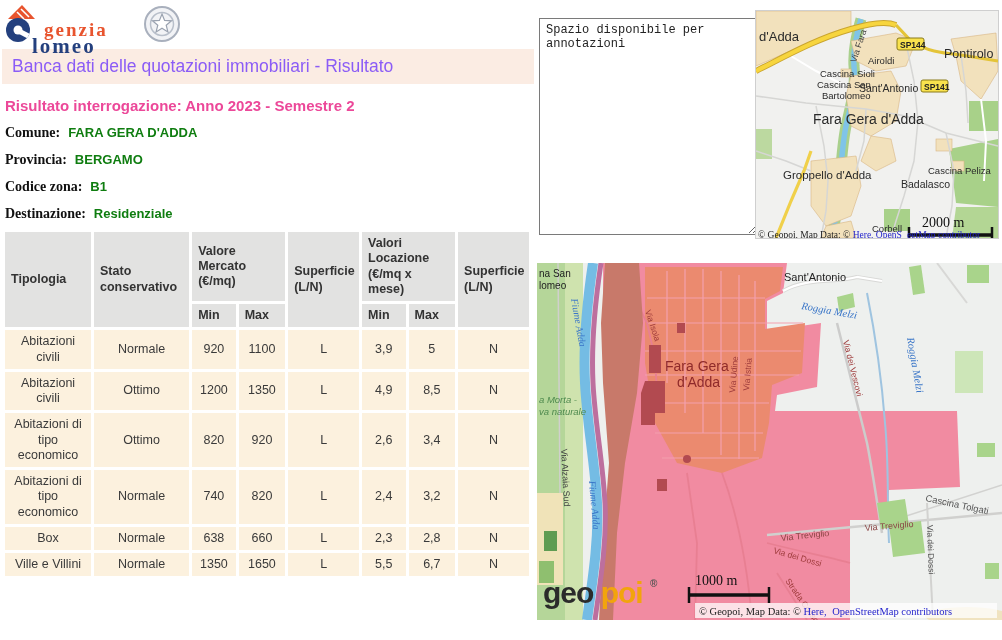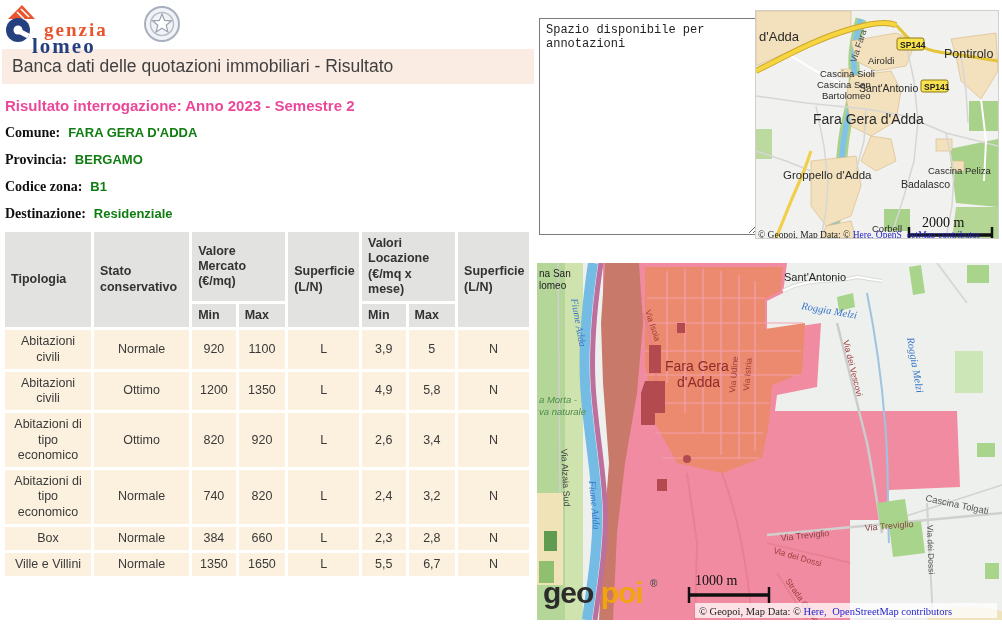--- a/index.html
+++ b/index.html
@@ -8,21 +8,21 @@
   
   .left-col{position:absolute;left:2px;top:4px;width:532px;}
   .logo-row{position:relative;height:42px;margin-left:3px;}
   .logo-mark{position:absolute;left:0;top:0;}
   .logo-word{position:absolute;left:27px;top:16px;line-height:1;}
   .logo-word .w1{display:block;font-family:"Liberation Serif",serif;font-weight:bold;
                  font-size:19px;letter-spacing:2px;color:#e8542e;padding-left:12px;}
   .logo-word .w2{display:block;font-family:"Liberation Serif",serif;font-weight:bold;
                  font-size:21px;letter-spacing:2px;color:#24407e;margin-top:-3px;}
   .emblem{position:absolute;left:138px;top:1px;}
-  .title-bar{background:#fbece3;color:#404040;font-size:17.5px;
+  .title-bar{background:#fbece3;color:#8b5cf6;font-size:17.5px;
              padding:7px 10px;margin-top:3px;}
   .query-heading{color:#ec4899;font-weight:bold;font-size:15px;margin:13px 0 2px 3px;}
   .field{margin:10px 0 0 3px;font-size:14px;}
   .field .lbl{font-family:"Liberation Serif",serif;font-weight:bold;color:#111;}
   .field .val{color:#0f7d10;font-weight:bold;font-size:13px;padding-left:4px;}
   
   table.quot{border-collapse:separate;border-spacing:3px;margin-top:7px;
              table-layout:fixed;width:530px;font-size:12.5px;line-height:1.22;}
   table.quot th{background:#e2e2e1;color:#333;font-weight:bold;text-align:left;
                 padding:4px 6px;vertical-align:middle;}
@@ -120,21 +120,21 @@
       <td>5</td>
       <td>N</td>
     </tr>
     <tr>
       <td>Abitazioni civili</td>
       <td>Ottimo</td>
       <td>1200</td>
       <td>1350</td>
       <td>L</td>
       <td>4,9</td>
-      <td>5,8</td>
+      <td>8,5</td>
       <td>N</td>
     </tr>
     <tr>
       <td>Abitazioni di tipo economico</td>
       <td>Ottimo</td>
       <td>820</td>
       <td>920</td>
       <td>L</td>
       <td>2,6</td>
       <td>3,4</td>
@@ -146,21 +146,21 @@
       <td>740</td>
       <td>820</td>
       <td>L</td>
       <td>2,4</td>
       <td>3,2</td>
       <td>N</td>
     </tr>
     <tr>
       <td>Box</td>
       <td>Normale</td>
-      <td>384</td>
+      <td>638</td>
       <td>660</td>
       <td>L</td>
       <td>2,3</td>
       <td>2,8</td>
       <td>N</td>
     </tr>
     <tr>
       <td>Ville e Villini</td>
       <td>Normale</td>
       <td>1350</td>

